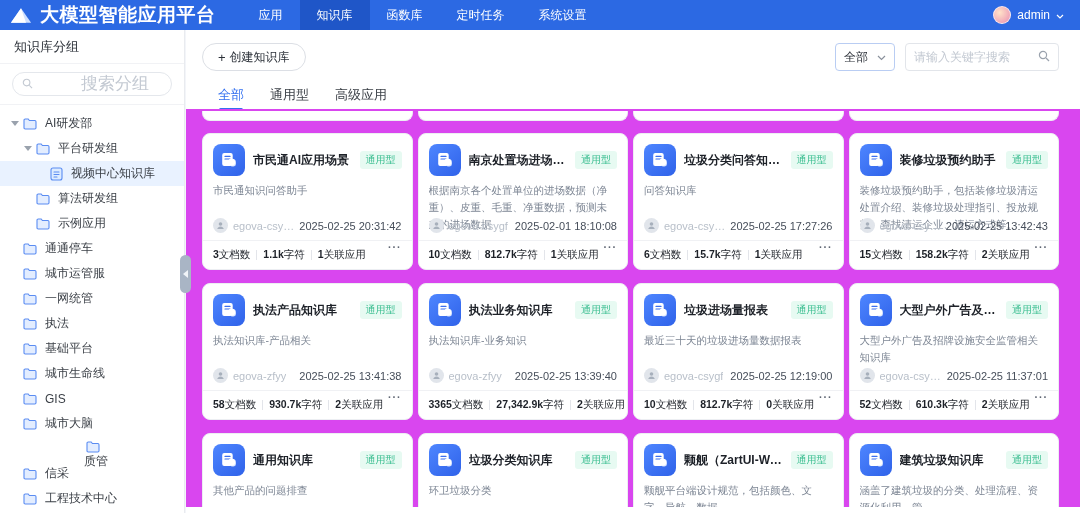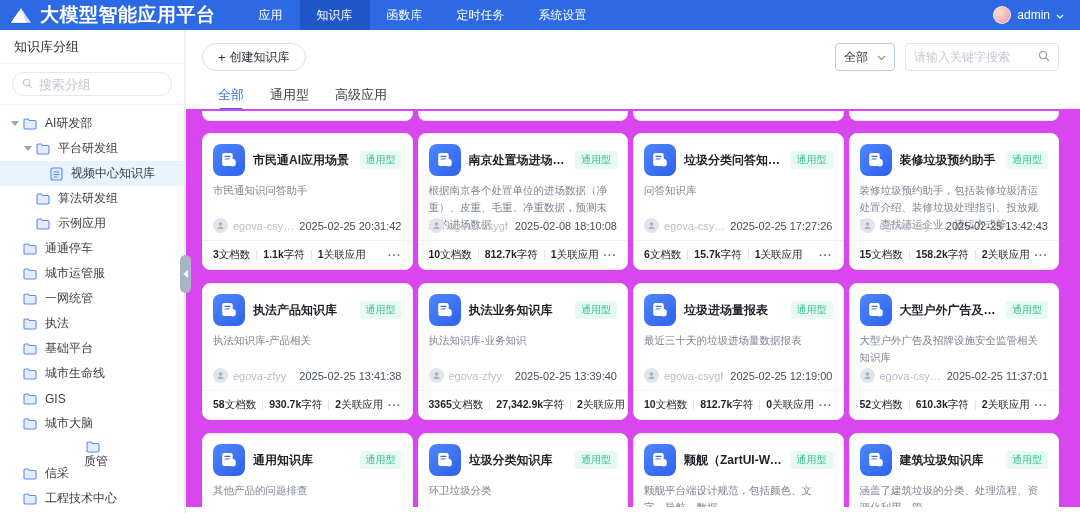--- a/index.html
+++ b/index.html
@@ -20,22 +20,22 @@
     border:1px solid rgba(255,255,255,.7); }
 
   
   .sidebar { position:absolute; top:30px; left:0; width:185px; height:483px;
     background:#fff; border-right:1px solid #e9ebef; z-index:10; overflow:hidden; }
   .sb-title { height:34px; line-height:34px; padding-left:14px; font-size:13px;
     color:#2b3038; border-bottom:1px solid #f1f2f5; }
   .sb-search-wrap { padding:8px 12px; border-bottom:1px solid #f1f2f5; }
   .sb-search { height:24px; border:1px solid #e4e7ec; border-radius:13px;
     display:flex; align-items:center; padding:0 9px; gap:6px; background:#fff; }
-  .sb-search input { border:none; outline:none; width:110px; font-size:13px; color:#555;
-    font-family:inherit; background:transparent; }
+  .sb-search input { border:none; outline:none; width:110px; font-size:17px; color:#555;
+    font-family:inherit; background:transparent;text-align:right; }
   .sb-search input::placeholder { color:#c3c9d2; }
   .tree { padding-top:6px; }
   .tree-item { height:25px; display:flex; align-items:center; font-size:12px;
     color:#3a3f46; cursor:pointer; }
   .tree-item.selected { background:#e9f2ff; }
   .caret { width:14px; flex:none; display:flex; justify-content:center; }
   .caret-tri { width:0; height:0; border-left:4px solid transparent;
     border-right:4px solid transparent; border-top:5px solid #9aa2ad; }
   .t-icon { width:16px; flex:none; display:flex; justify-content:center; margin-right:7px; }
 
@@ -92,21 +92,21 @@
     background:#e7faf2; padding:2px 6px; border-radius:3px; white-space:nowrap; }
   .card-desc { margin-top:6px; font-size:10.5px; color:#7d8694; line-height:1.6;
     display:-webkit-box; -webkit-line-clamp:3; -webkit-box-orient:vertical; overflow:hidden; }
   .owner-row { position:absolute; left:10px; right:10px; bottom:36px;
     display:flex; align-items:center; gap:5px; font-size:11px; }
   .owner-avatar { width:15px; height:15px; border-radius:50%; background:#e1e5eb;
     flex:none; display:flex; align-items:center; justify-content:center; }
   .owner-name { color:#b9c0ca; white-space:nowrap; overflow:hidden; text-overflow:ellipsis; }
   .card-date { margin-left:auto; color:#464e5a; white-space:nowrap; }
   .stats-bar { position:absolute; left:0; right:0; bottom:0; height:29px;
-    border-top:1px solid #f0f1f4; display:flex; align-items:center;
+    border-top:1px solid #f0f1f4; display:flex; 
     padding:0 10px; font-size:10.5px; color:#1d2128; white-space:nowrap; }
   .stat-num { font-weight:bold; }
   .stat-sep { width:1px; height:10px; background:#e3e5ea; margin:0 6px; flex:none; }
   .more-btn { margin-left:auto; color:#5f6673; font-weight:bold; letter-spacing:1px;
     cursor:pointer; padding-left:4px; }
 </style>
 </head>
 <body>
 
 <div class="navbar">
@@ -448,21 +448,21 @@
     </div>
     <div class="card-desc">根据南京各个处置单位的进场数据（净重）、皮重、毛重、净重数据，预测未来的进场数据</div>
     <div class="owner-row">
       <span class="owner-avatar">
         <svg width="9" height="9" viewBox="0 0 10 10">
                 <circle cx="5" cy="3.4" r="2" fill="#a7b0bc"></circle>
                 <path d="M1.4 9c.4-2 1.9-3 3.6-3s3.2 1 3.6 3z" fill="#a7b0bc"></path>
               </svg>
       </span>
       <span class="owner-name">egova-csygf</span>
-      <span class="card-date">2025-02-08 18:10:08</span>
+      <span class="card-date">2025-02-01 18:10:08</span>
     </div>
     <div class="stats-bar">
       <span class="stats-list" style="display:flex;align-items:center;">
               <span class="stat"><span class="stat-num">10</span><span>文档数</span></span>
               <span class="stat-sep"></span>
               <span class="stat"><span class="stat-num">812.7k</span><span>字符</span></span>
               <span class="stat-sep"></span>
               <span class="stat"><span class="stat-num">1</span><span>关联应用</span></span>
             </span>
       <span class="more-btn">···</span>

